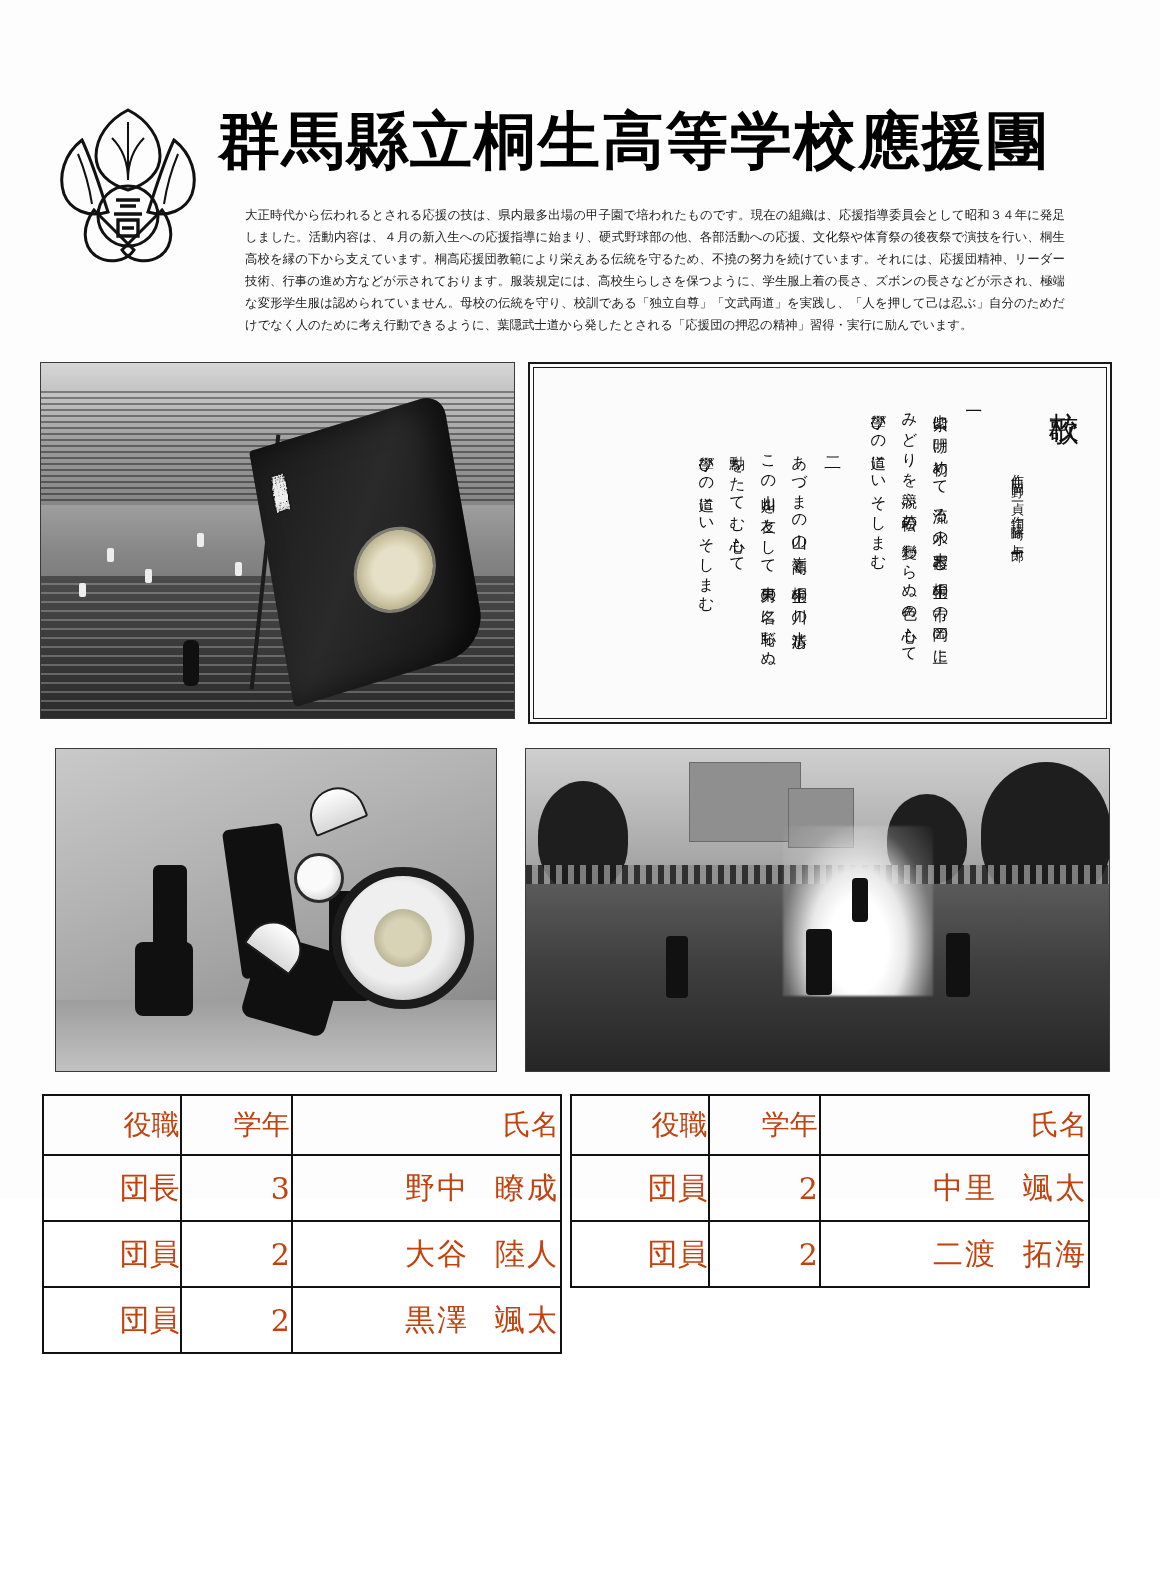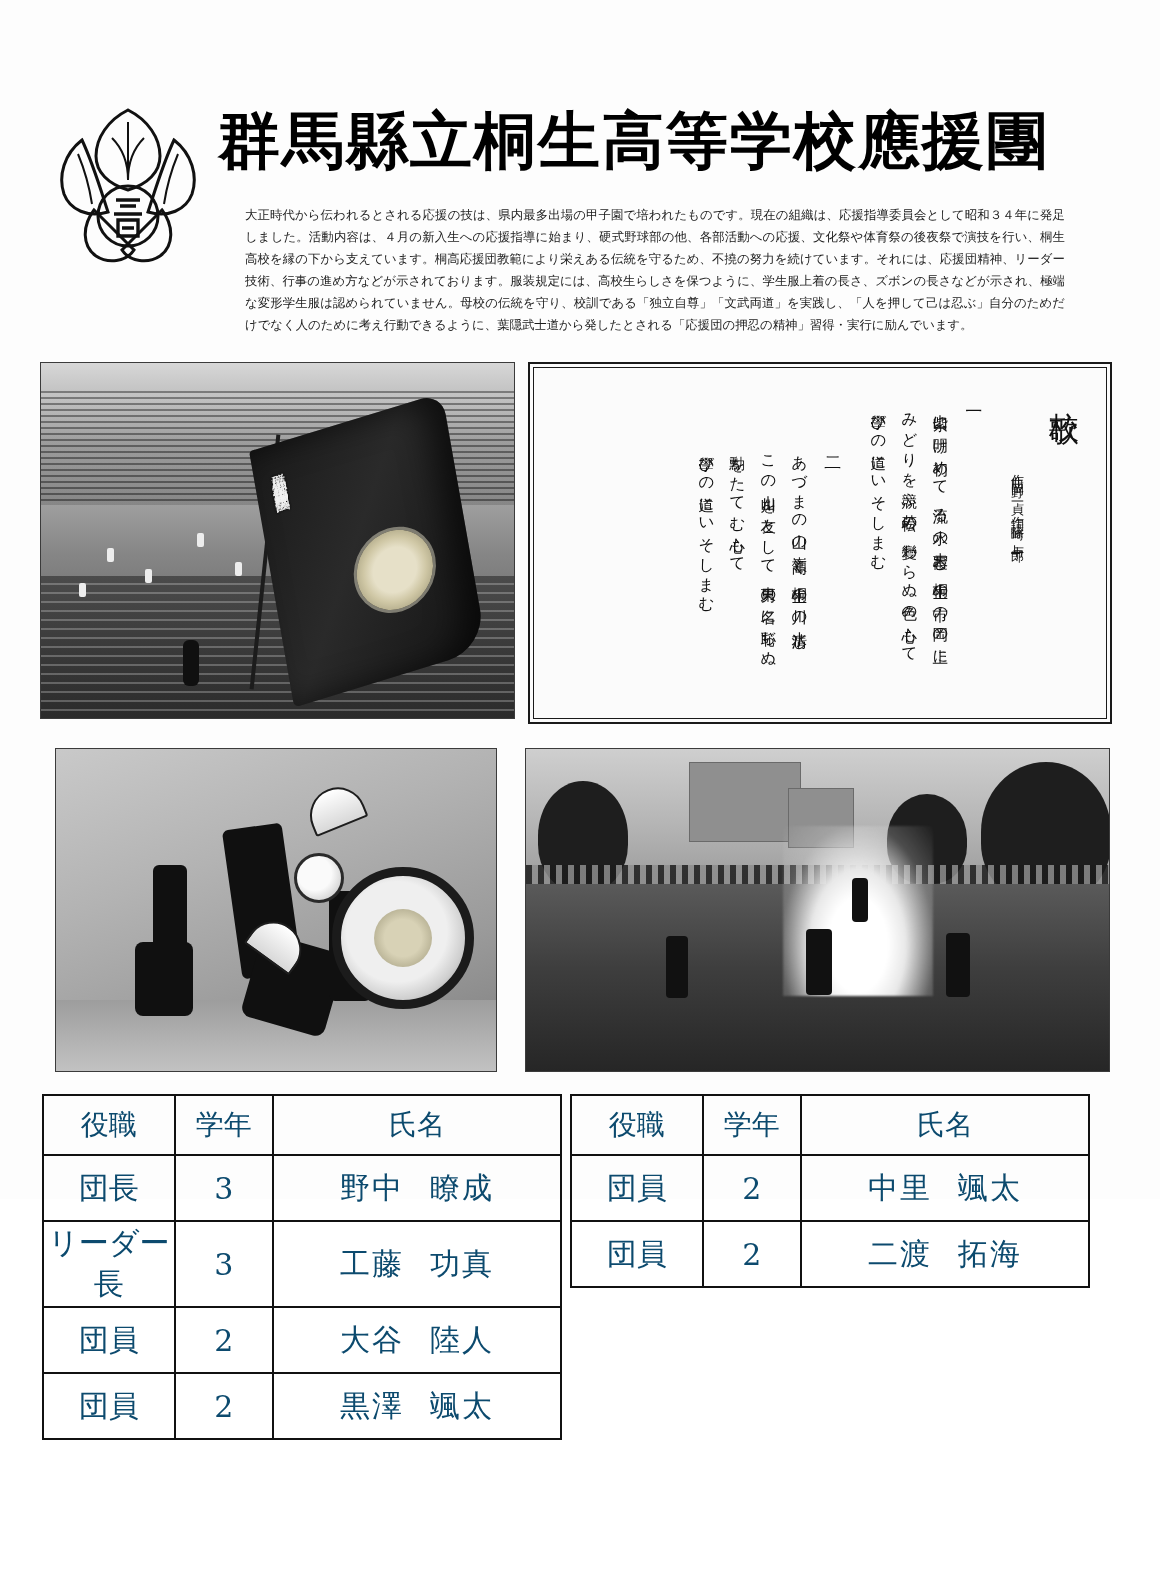--- a/index.html
+++ b/index.html
@@ -254,23 +254,24 @@
   .verse2 { margin-top: 60px; height: 270px; }
 
   
   .tbl {
     position: absolute;
     border-collapse: collapse;
     font-family: "DejaVu Serif", serif;
   }
   .tbl td, .tbl th {
     border: 2px solid #111;
-    text-align: center;
+    text-align: right;
     font-weight: normal;
-    color: #0c4a6e;
+    color: #c2410c;
+    padding-left: 24px;
   }
   #table-left { left: 42px; top: 1094px; width: 520px; }
   #table-right { left: 570px; top: 1094px; width: 520px; }
 
   .tbl th { font-size: 28px; height: 56px; }
   .tbl td { font-size: 30px; height: 62px; }
   .col-role { width: 130px; }
   .col-year { width: 96px; }
   .col-name { width: 290px; }
   .nm { letter-spacing: 2px; }
@@ -412,27 +413,20 @@
     </thead>
     <tbody>
       <tr>
         <td>団長</td>
         <td>3</td>
         <td class="nm">
           <span>野中</span><span class="gap"></span><span>瞭成</span>
         </td>
       </tr>
       <tr>
-        <td class="small-role">リーダー長</td>
-        <td>3</td>
-        <td class="nm">
-          <span>工藤</span><span class="gap"></span><span>功真</span>
-        </td>
-      </tr>
-      <tr>
         <td>団員</td>
         <td>2</td>
         <td class="nm">
           <span>大谷</span><span class="gap"></span><span>陸人</span>
         </td>
       </tr>
       <tr>
         <td>団員</td>
         <td>2</td>
         <td class="nm">

